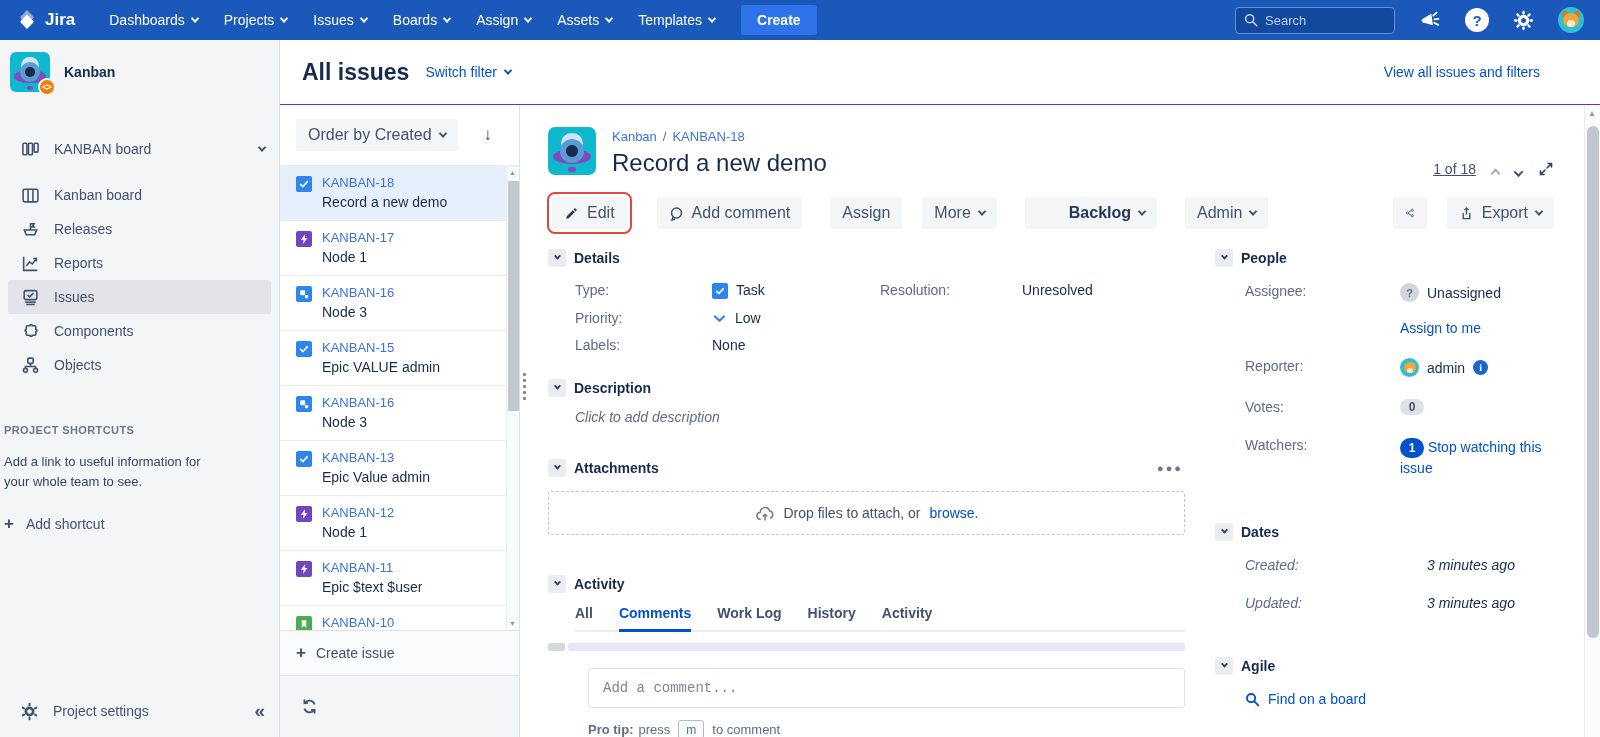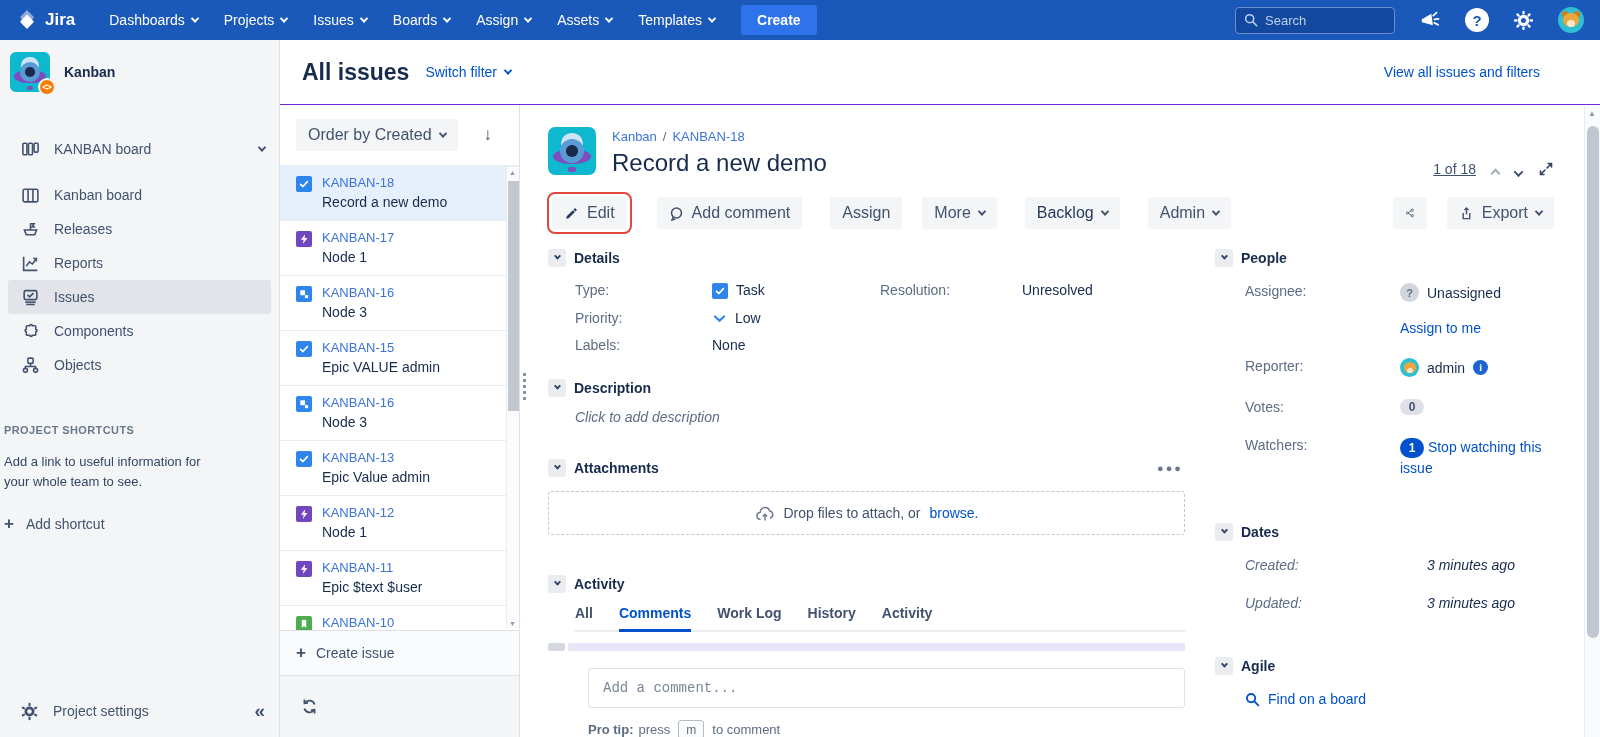--- a/index.html
+++ b/index.html
@@ -92,21 +92,21 @@
   .dtitles { padding-top:2px; }
   .bc { font-size:13px; display:flex; gap:6px; align-items:center; }
   .bc a { color:#3B73D9; }
   .bc .sep { color:#5E6C84; }
   .dtitle { font-size:24px; color:#172B4D; font-weight:500; margin-top:5px; }
   .pager { margin-left:auto; display:flex; align-items:flex-end; gap:16px; padding-top:8px; color:#42526E; font-size:14px;text-decoration:underline; }
   .pager .cv { width:7px; height:7px; }
   .dis { color:#A5ADBA; }
   .toolbar { display:flex; align-items:center; gap:20px; margin-top:20px; }
   .btn.edit { outline:2px solid #E2483D; outline-offset:3px; margin-left:4px; }
-  .btn b { font-weight:normal; color:#253858; }
+  .btn b { font-weight:bold; color:#253858;margin-left:32px; }
   .toolbar .spacer { flex:1; }
   .iconbtn { width:34px; }
 
   .cols { display:flex; margin-top:20px; gap:30px; }
   .maincol { width:637px; flex:none; }
   .sidecol { width:333px; flex:none; }
 
   .sechead { display:flex; align-items:center; gap:8px; }
   .secchev { width:18px; height:18px; border-radius:3px; background:#EBECF0; display:flex; align-items:center; justify-content:center; cursor:pointer; flex:none; }
   .secchev .cv { width:5px; height:5px; border-width:2px; color:#344563; margin-top:-2px; }

